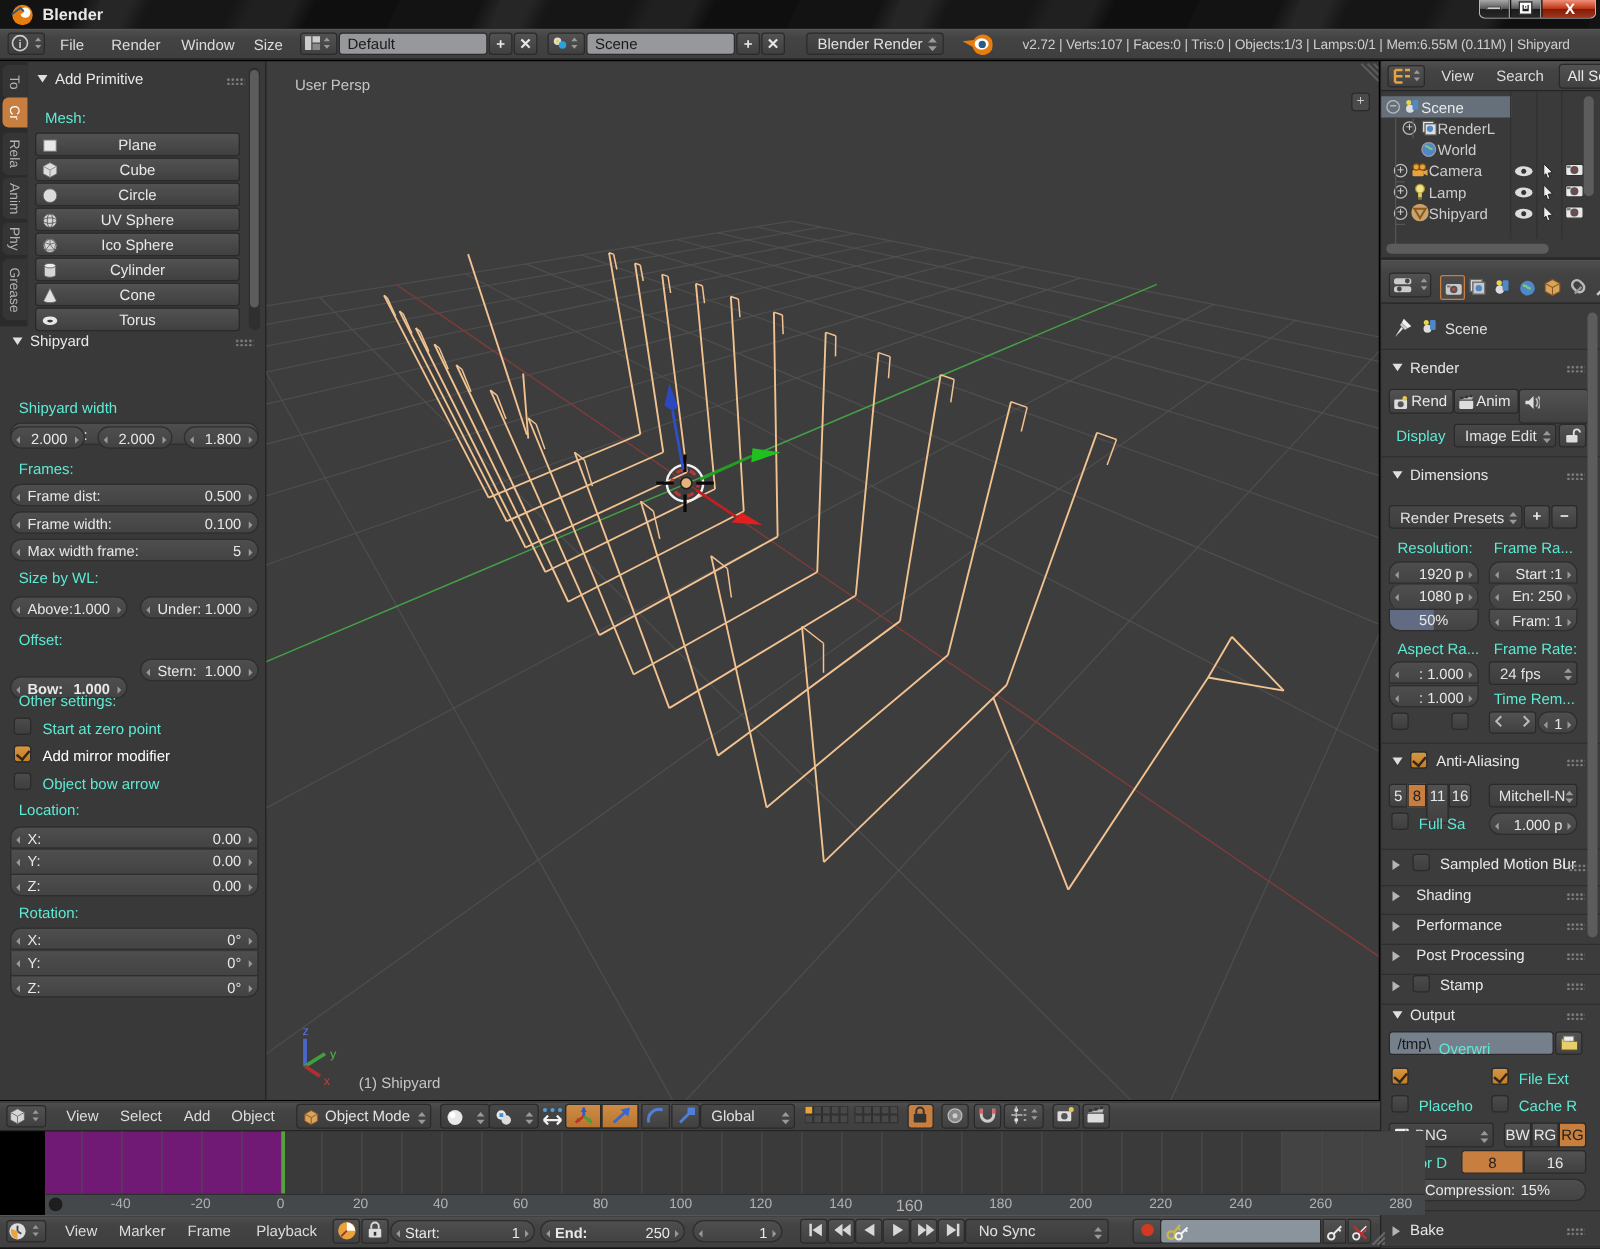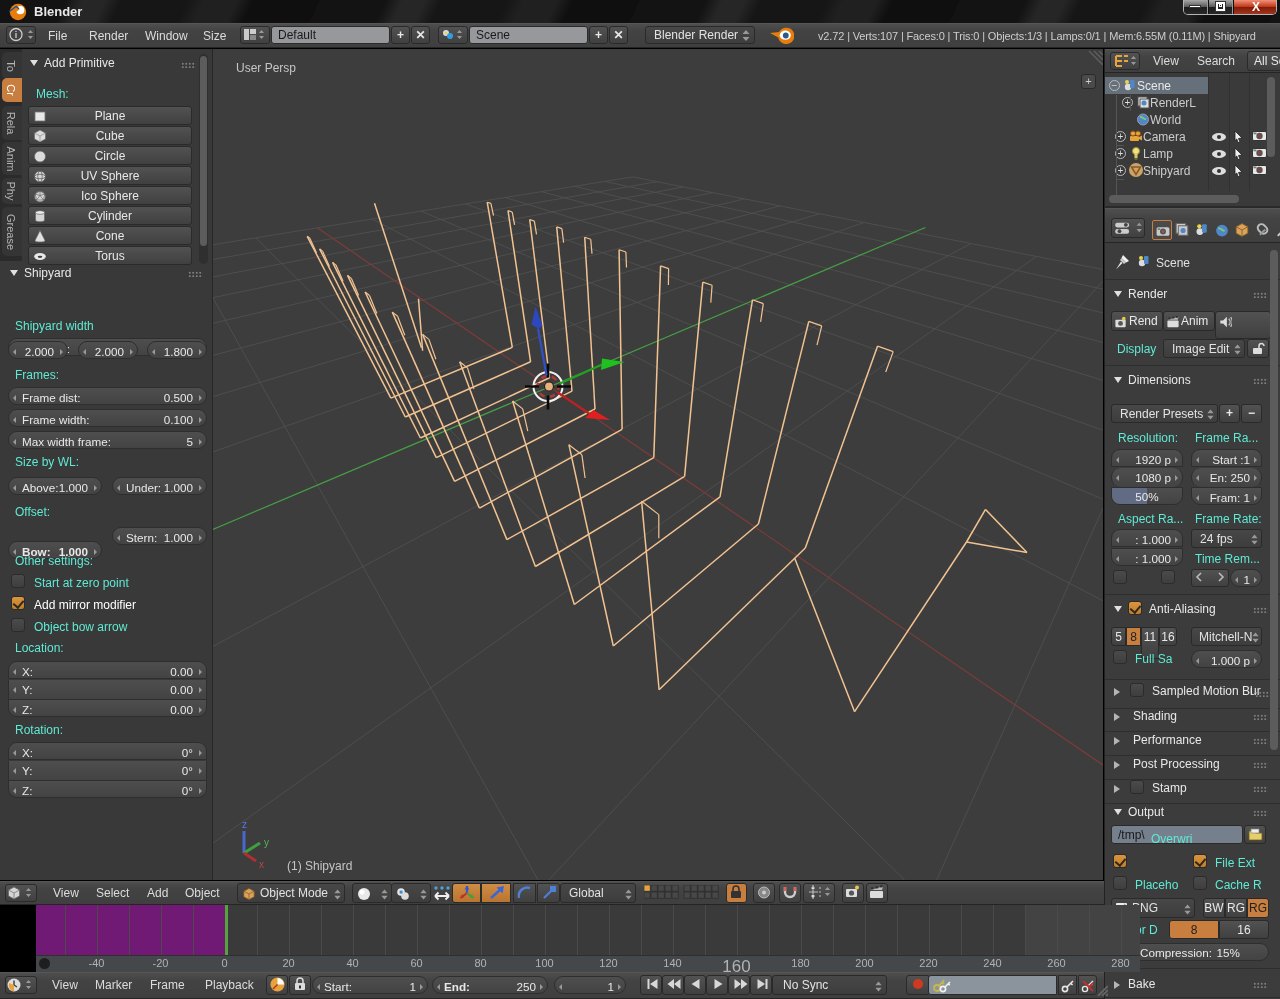--- a/index.html
+++ b/index.html
@@ -868,21 +868,21 @@
     <span class="abs" style="left:40.5px;top:52px;width:40px;text-align:center;color:#b2b2b2;font-size:11px;">-40</span>
     <span class="abs" style="left:104.5px;top:52px;width:40px;text-align:center;color:#b2b2b2;font-size:11px;">-20</span>
     <span class="abs" style="left:168.5px;top:52px;width:40px;text-align:center;color:#b2b2b2;font-size:11px;">0</span>
     <span class="abs" style="left:232.5px;top:52px;width:40px;text-align:center;color:#b2b2b2;font-size:11px;">20</span>
     <span class="abs" style="left:296.5px;top:52px;width:40px;text-align:center;color:#b2b2b2;font-size:11px;">40</span>
     <span class="abs" style="left:360.5px;top:52px;width:40px;text-align:center;color:#b2b2b2;font-size:11px;">60</span>
     <span class="abs" style="left:424.5px;top:52px;width:40px;text-align:center;color:#b2b2b2;font-size:11px;">80</span>
     <span class="abs" style="left:488.5px;top:52px;width:40px;text-align:center;color:#b2b2b2;font-size:11px;">100</span>
     <span class="abs" style="left:552.5px;top:52px;width:40px;text-align:center;color:#b2b2b2;font-size:11px;">120</span>
     <span class="abs" style="left:616.5px;top:52px;width:40px;text-align:center;color:#b2b2b2;font-size:11px;">140</span>
-    <span class="abs" style="left:680.5px;top:52px;width:40px;text-align:center;color:#b2b2b2;font-size:17px;">160</span>
+    <span class="abs" style="left:680.5px;top:52px;width:40px;text-align:left;color:#b2b2b2;font-size:13px;">160</span>
     <span class="abs" style="left:744.5px;top:52px;width:40px;text-align:center;color:#b2b2b2;font-size:11px;">180</span>
     <span class="abs" style="left:808.5px;top:52px;width:40px;text-align:center;color:#b2b2b2;font-size:11px;">200</span>
     <span class="abs" style="left:872.5px;top:52px;width:40px;text-align:center;color:#b2b2b2;font-size:11px;">220</span>
     <span class="abs" style="left:936.5px;top:52px;width:40px;text-align:center;color:#b2b2b2;font-size:11px;">240</span>
     <span class="abs" style="left:1000.5px;top:52px;width:40px;text-align:center;color:#b2b2b2;font-size:11px;">260</span>
     <span class="abs" style="left:1064.5px;top:52px;width:40px;text-align:center;color:#b2b2b2;font-size:11px;">280</span>
     <div class="abs" style="left:3px;top:53px;width:11px;height:11px;background:#1e1e1e;border-radius:6px;"></div>
   </div>
 <div class="abs hdr" style="left:0;top:972px;width:1104px;height:27px;"></div>
 <div class="abs" style="left:0;top:972px;width:1104px;height:27px;">

